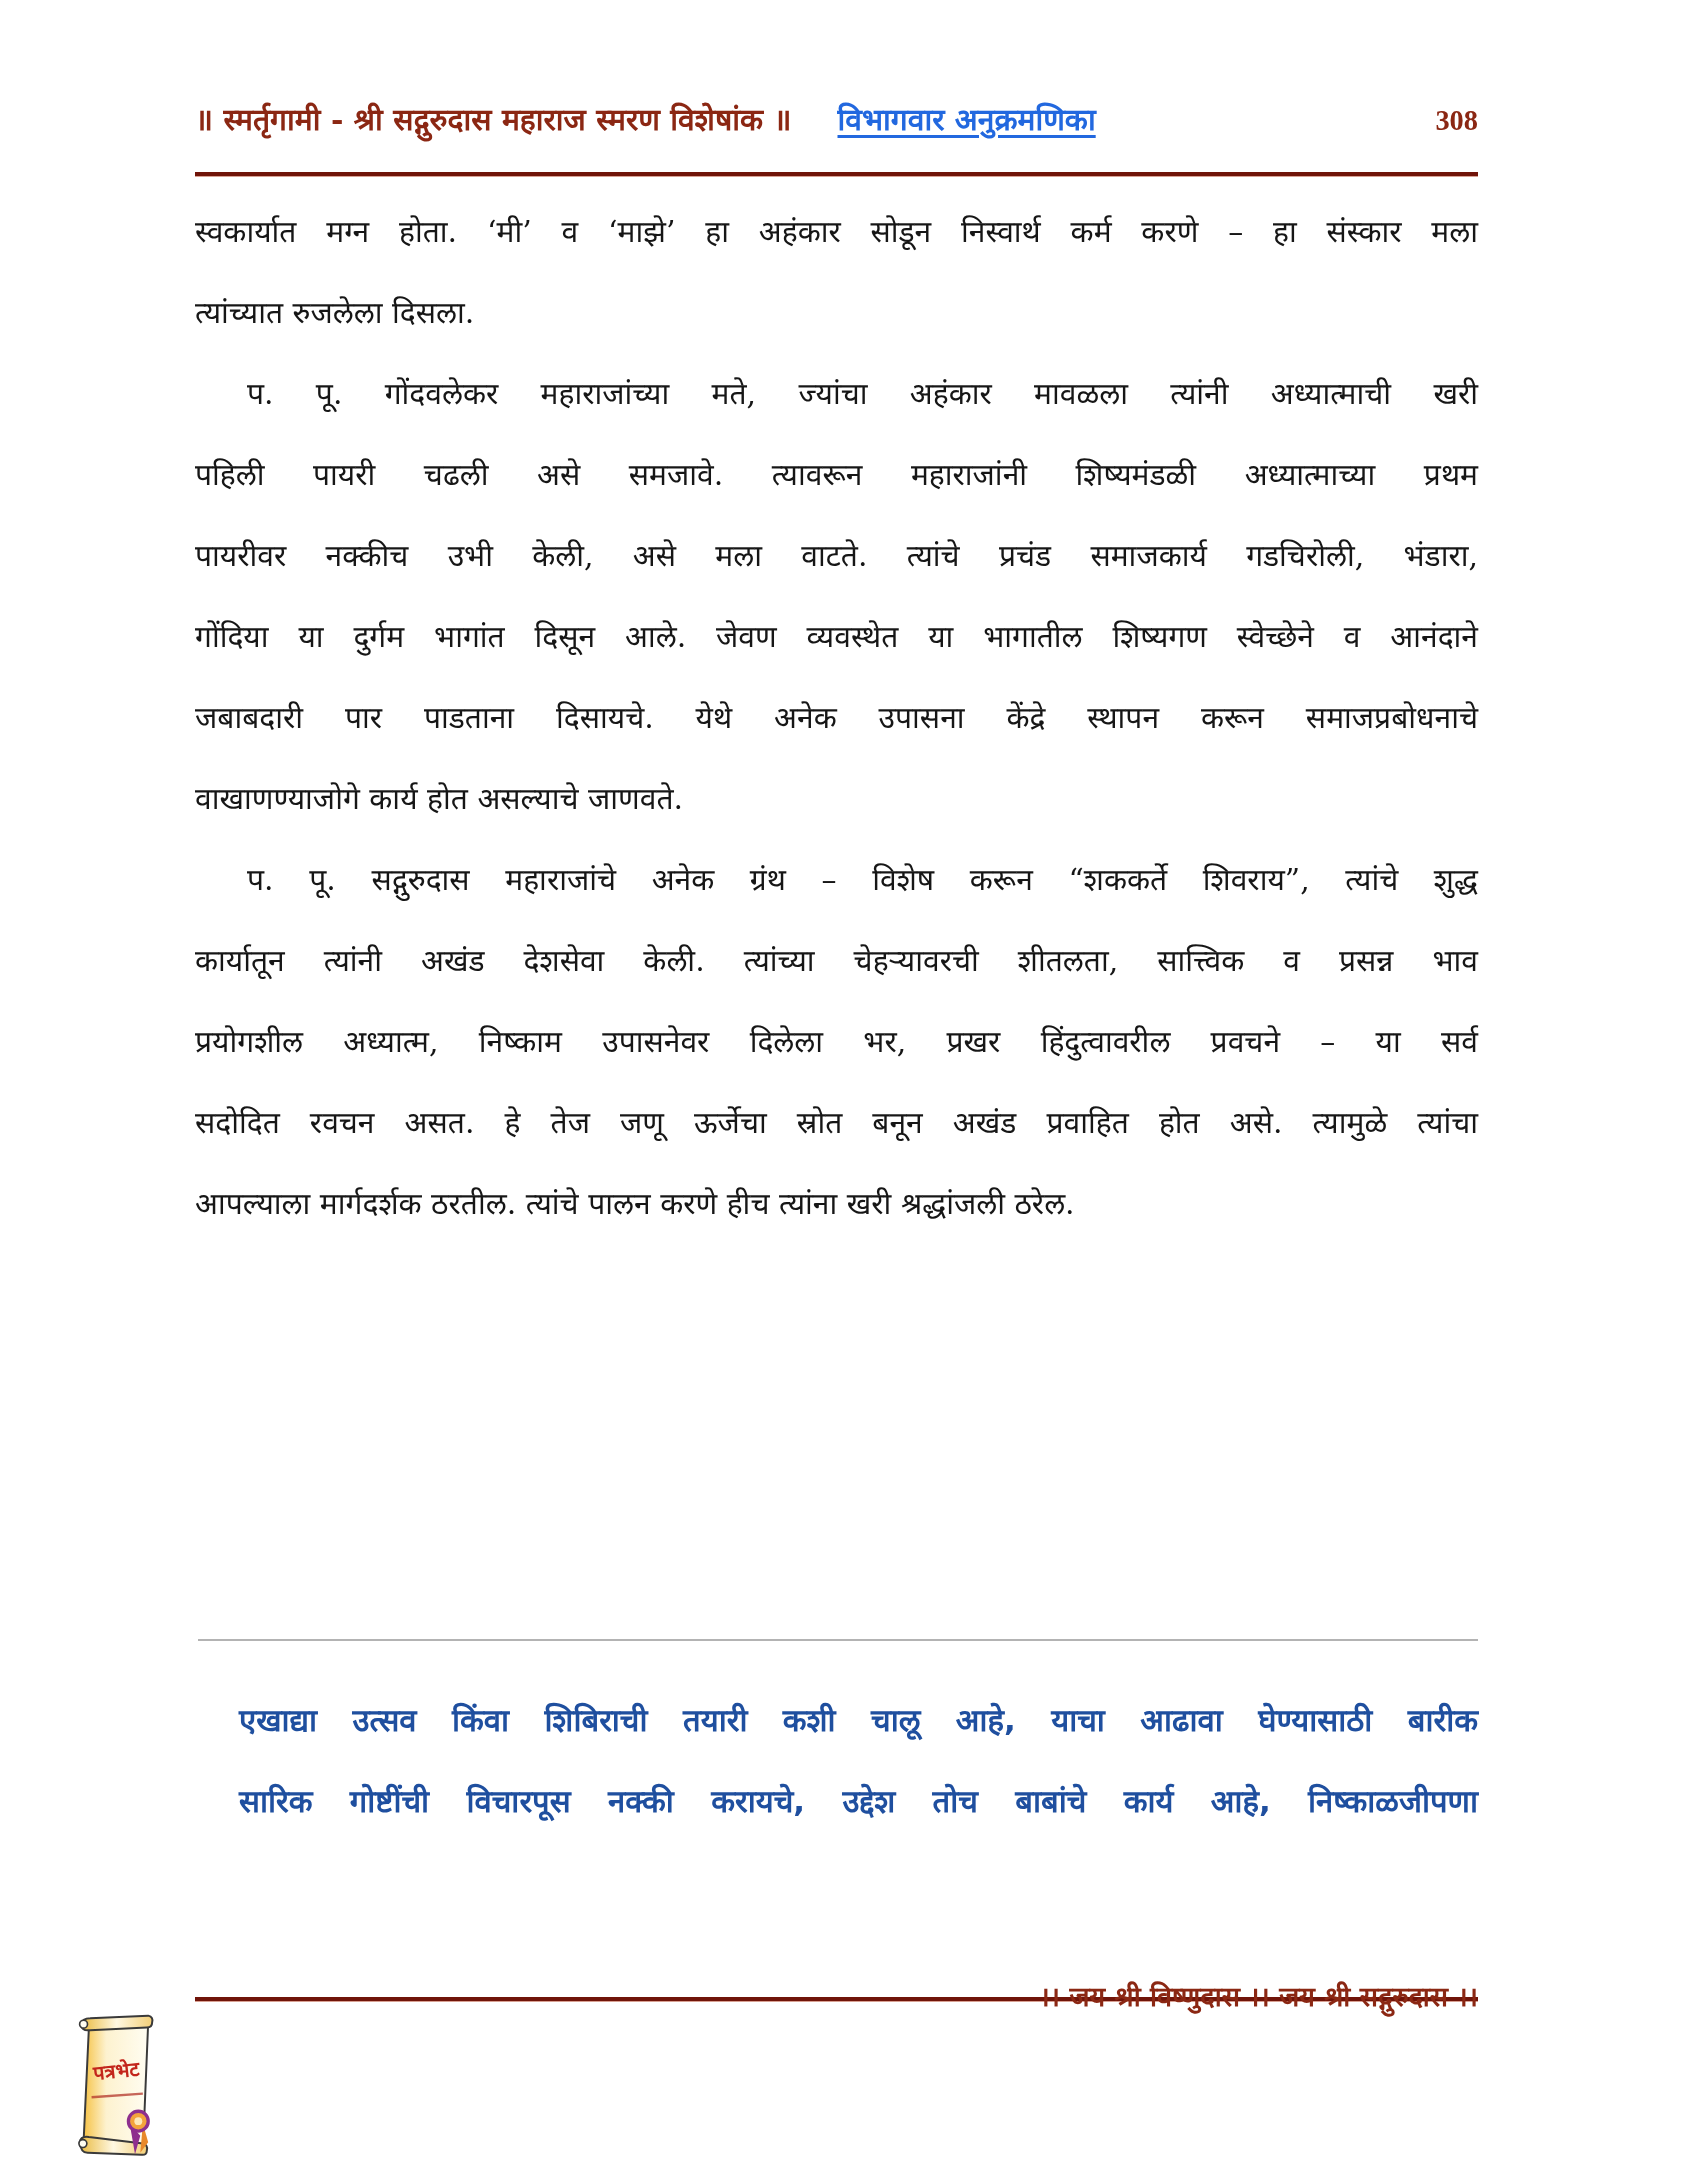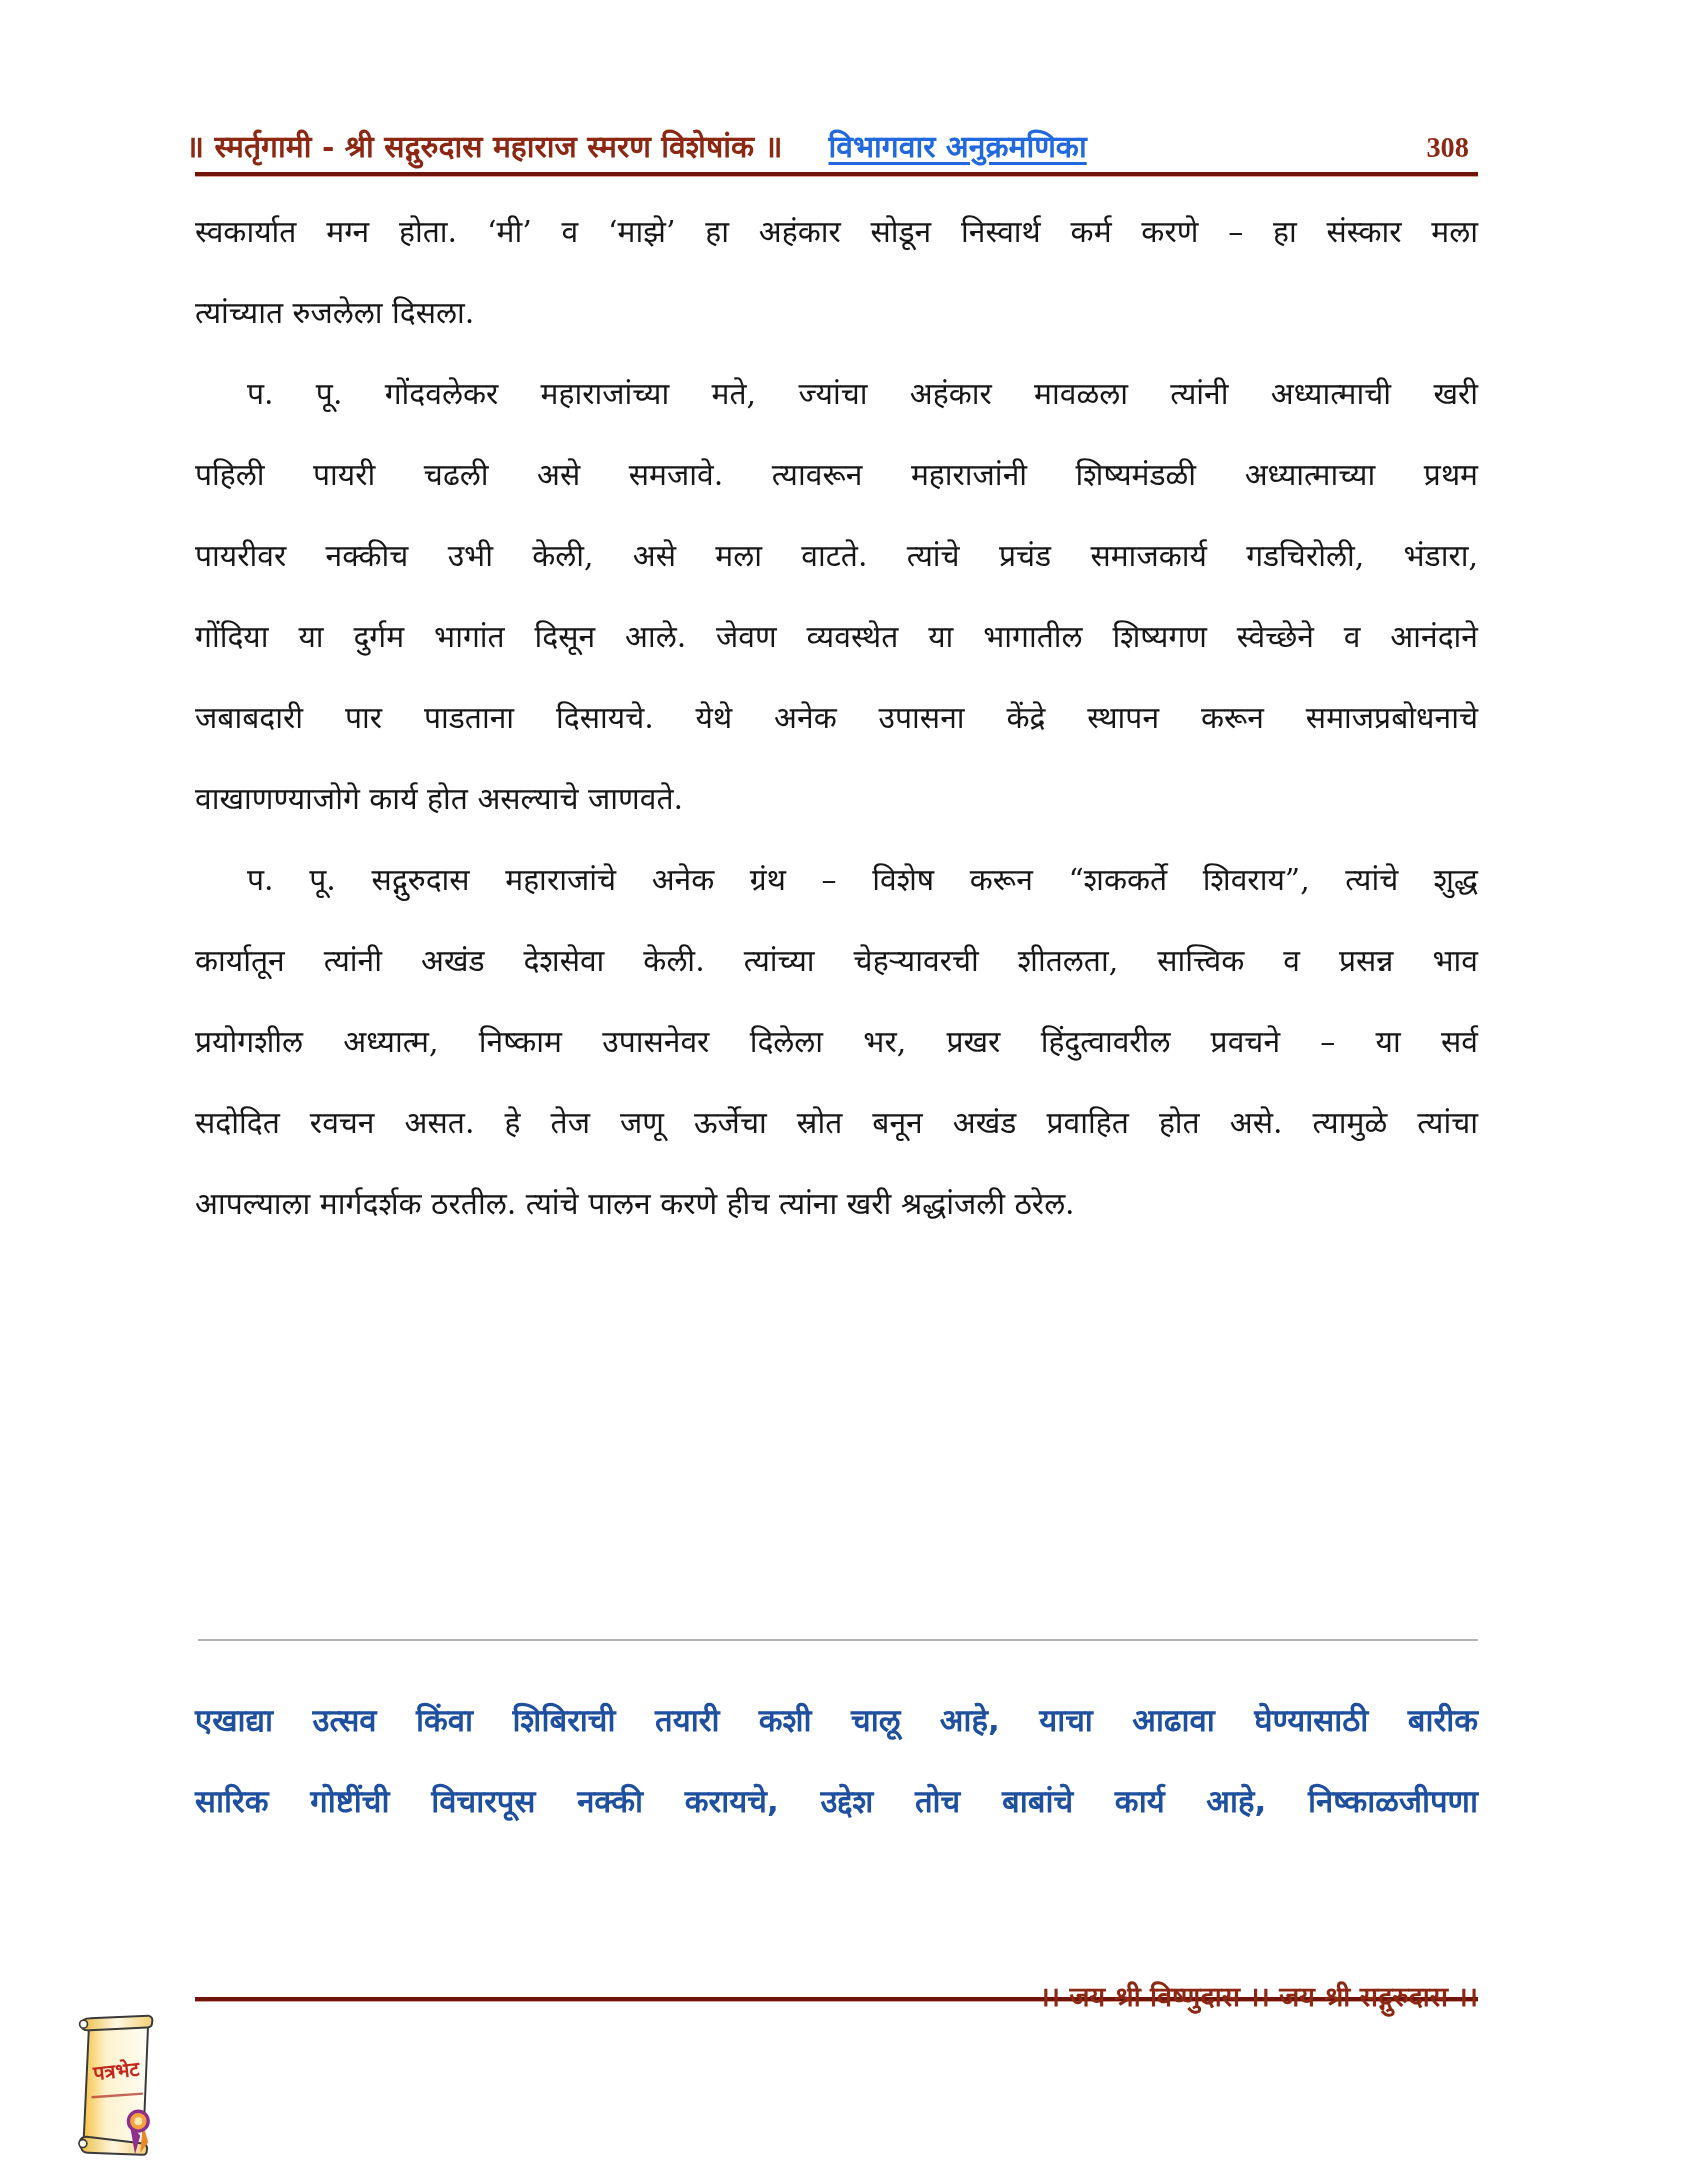--- a/index.html
+++ b/index.html
@@ -5,22 +5,22 @@
   html,body{margin:0;padding:0;background:#ffffff;}
   .page{
     position:relative;
     width:1687px;height:2183px;
     background:#ffffff;
     font-family:"DejaVu Sans", sans-serif;
     overflow:hidden;
   }
   
   .header{
-    position:absolute;left:186px;top:98px;width:1283px;
-    display:flex;align-items:baseline;margin-top:27px;
+    position:absolute;left:195px;top:98px;width:1283px;
+    display:flex;align-items:baseline;
   }
   .header .title{
     font-family:"DejaVu Serif", serif;
     font-weight:bold;font-size:30px;color:#8b2713;white-space:nowrap;
   }
   .header .toc-link{
     margin-left:46px;
     font-family:"DejaVu Serif", serif;
     font-weight:bold;font-size:30px;color:#2268df;
     text-decoration:underline;text-decoration-thickness:2.6px;text-underline-offset:5.3px;
@@ -54,21 +54,21 @@
     position:absolute;left:198px;top:1639px;width:1280px;height:2px;
     background:#b3b3b3;
   }
   
   .note{
     position:absolute;left:195px;top:1680px;width:1283px;
     font-family:"DejaVu Sans", sans-serif;
     font-weight:bold;font-size:31px;color:#1f4f9f;
   }
   .note .line{height:81px;line-height:81px;white-space:nowrap;}
-  .note .line.full{white-space:normal;text-align:justify;text-align-last:justify;}
+  .note .line.full{white-space:normal;text-align:justify;text-align-last:justify;margin-left:44px;}
   
   .footer-text{
     position:absolute;left:195px;top:1974px;width:1283px;
     font-family:"DejaVu Serif", serif;
     font-weight:bold;font-size:27px;color:#8b2713;
     text-align:right;line-height:46px;
   }
   
   .logo{
     position:absolute;left:74px;top:2013px;width:93px;height:153px;

